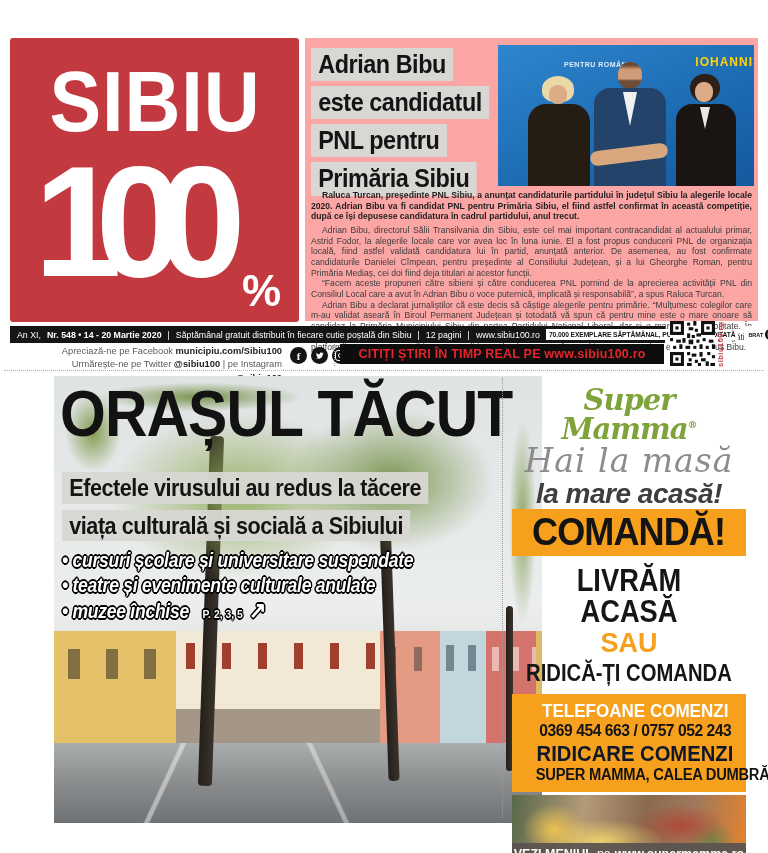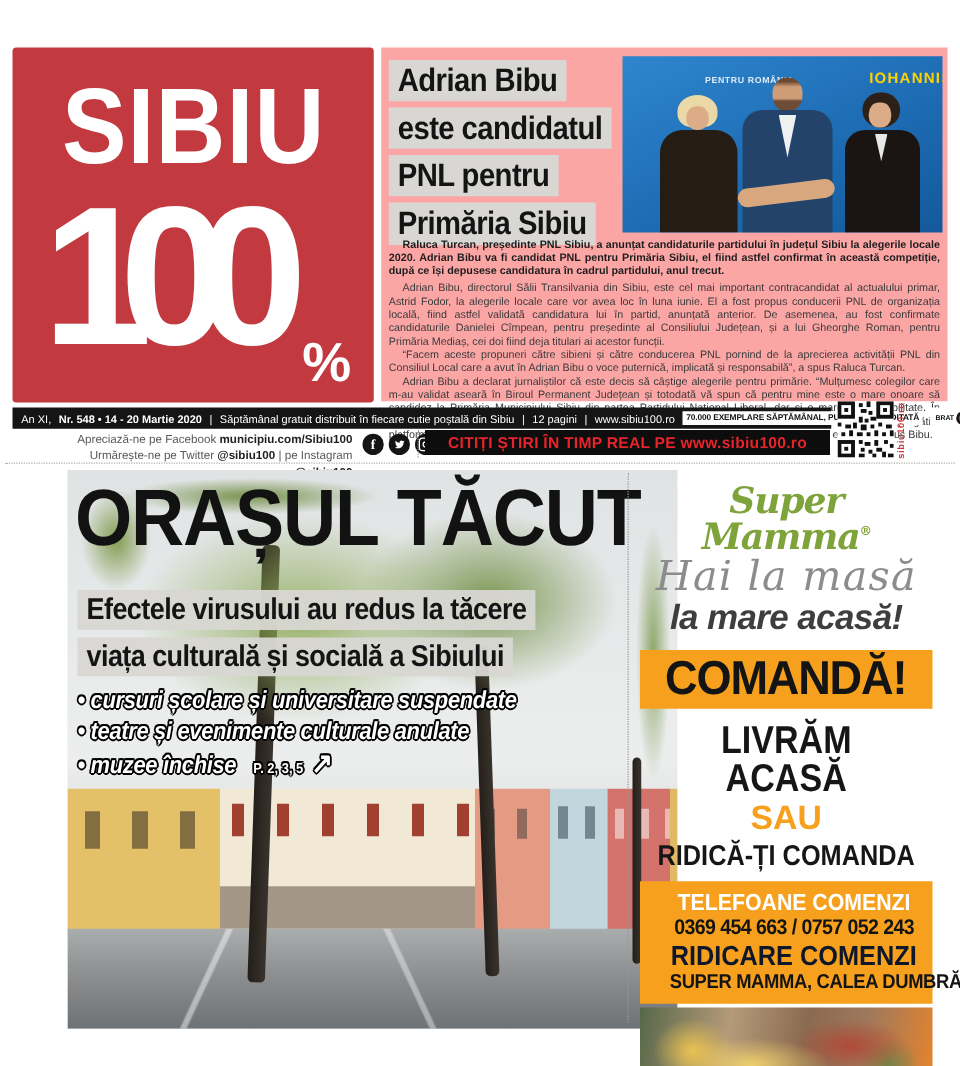--- a/index.html
+++ b/index.html
@@ -127,21 +127,21 @@
 
   
   #ad{left:512px;top:378px;width:234px;text-align:center;}
   .sm-brand{font-family:"DejaVu Serif",serif;font-style:italic;font-weight:bold;
             font-size:29px;color:#7fa33b;line-height:1;margin-top:8px;letter-spacing:-1px;}
   .sm-reg{font-size:10px;vertical-align:super;}
   .sm-script{font-family:"DejaVu Serif",serif;font-style:italic;font-size:33px;color:#8c8c8c;
              line-height:1.05;letter-spacing:1px;}
   .sm-bold{font-weight:bold;font-style:italic;font-size:28px;color:#3e3e3e;line-height:1.1;
            letter-spacing:-.5px;}
-  .sm-cta{margin-top:11px;height:47px;background:#f6a01d;color:#141414;font-weight:bold;
+  .sm-cta{height:47px;background:#f6a01d;color:#141414;font-weight:bold;
           font-size:38px;display:flex;align-items:center;justify-content:center;
           letter-spacing:-1px;}
   .sm-cta span{display:inline-block;transform:scaleX(.95);}
   .sm-opt1{margin-top:9px;font-weight:bold;font-size:31px;color:#161616;line-height:1;}
   .sm-opt1 span,.sm-opt2 span{display:inline-block;transform:scaleX(.88);}
   .sm-or{font-weight:bold;font-size:27px;color:#f6a01d;line-height:1.1;margin-top:2px;}
   .sm-opt2{margin-top:3px;font-weight:bold;font-size:23px;color:#161616;line-height:1;}
   .sm-phonebox{margin-top:9px;background:#f6a01d;padding:6px 0 7px 12px;line-height:1.15;}
   .sm-l1{color:#fff;font-weight:bold;font-size:18.5px;}
   .sm-l2{color:#141414;font-weight:bold;font-size:17px;letter-spacing:-.5px;}

